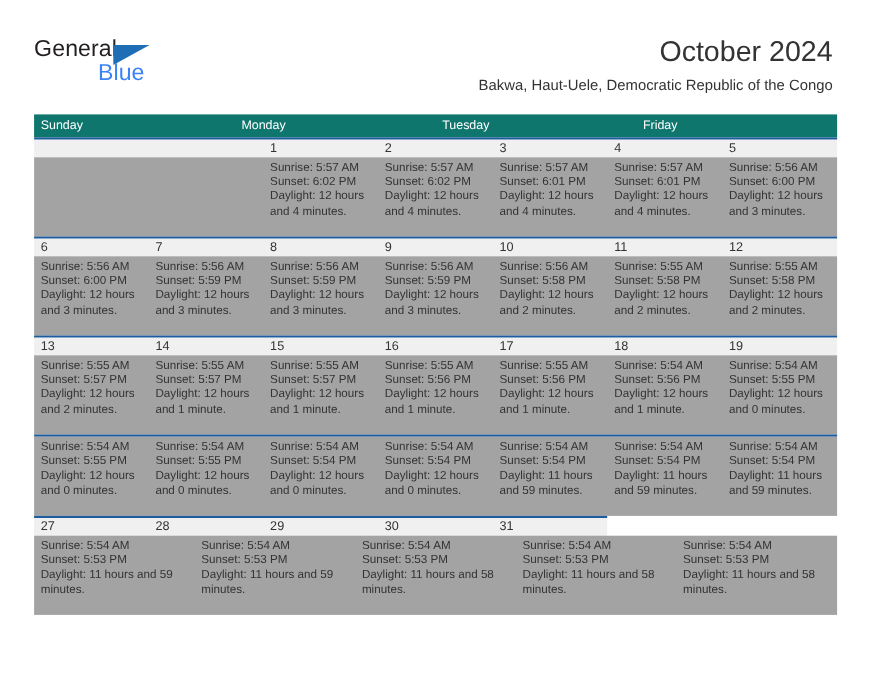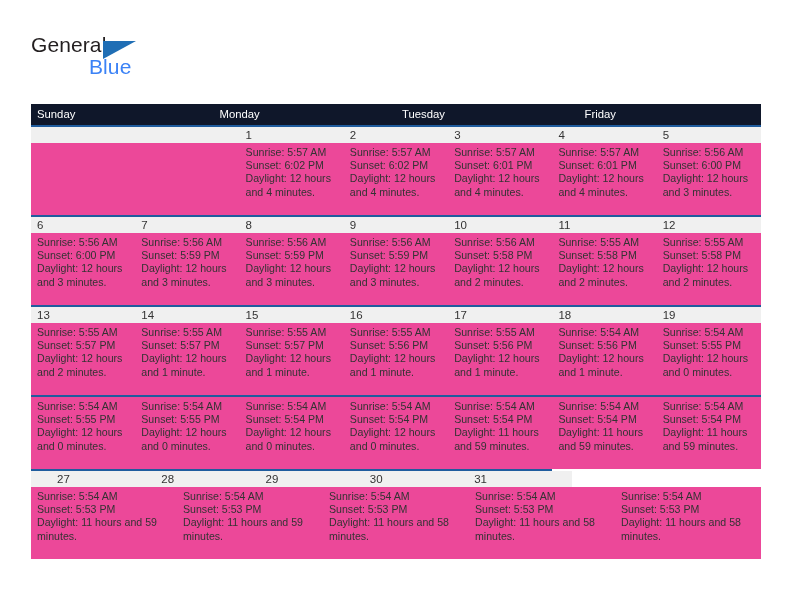--- a/index.html
+++ b/index.html
@@ -87,21 +87,21 @@
   .calendar {
     position: absolute;
     left: 31px;
     top: 104px;
     width: 730px;
   }
   .dow-row {
     display: flex;
     width: 730px;
     height: 21px;
-    background: #0f172a;
+    background: #0f766e;
   }
   .dow-cell {
     flex: 1 1 0;
     color: #ffffff;
     font-size: 11.3px;
     line-height: 21px;
     padding-left: 6px;
     box-sizing: border-box;
     overflow: hidden;
     white-space: nowrap;
@@ -120,36 +120,35 @@
     width: 521.4px;
   }
   .daynum-band {
     display: flex;
     width: 730px;
     height: 16px;
     background: #f0f0f0;
   }
   .daynum-band.partial {
     width: 521.4px;
-    padding-left: 20px;
   }
   .daynum-cell {
     flex: 1 1 0;
     font-size: 11.5px;
     line-height: 16px;
     color: #333333;
     padding-left: 6px;
     box-sizing: border-box;
     white-space: nowrap;
   }
   .body-band {
     display: flex;
     width: 730px;
     height: 72px;
-    background: #ec4899;
+    background: #a3a3a3;
   }
   .body-cell {
     flex: 1 1 0;
     box-sizing: border-box;
     padding: 3px 4px 0 6px;
     font-size: 10.6px;
     line-height: 13.2px;
     color: #333333;
     overflow: hidden;
   }
@@ -166,20 +165,24 @@
 <div class="page">
 
   <div class="header">
 
     <div class="logo">
       <span class="logo-general">General</span>
       <span class="logo-triangle"></span>
       <span class="logo-blue">Blue</span>
     </div>
 
+    <div class="title-block">
+      <div class="month-title">October 2024</div>
+      <div class="location-subtitle">Bakwa, Haut-Uele, Democratic Republic of the Congo</div>
+    </div>
 
   </div>
 
   <div class="calendar">
     <div class="dow-row" id="dow-row">
         <div class="dow-cell">Sunday</div>
         <div class="dow-cell">Monday</div>
         <div class="dow-cell">Tuesday</div>
         <div class="dow-cell">Friday</div>
       </div>

